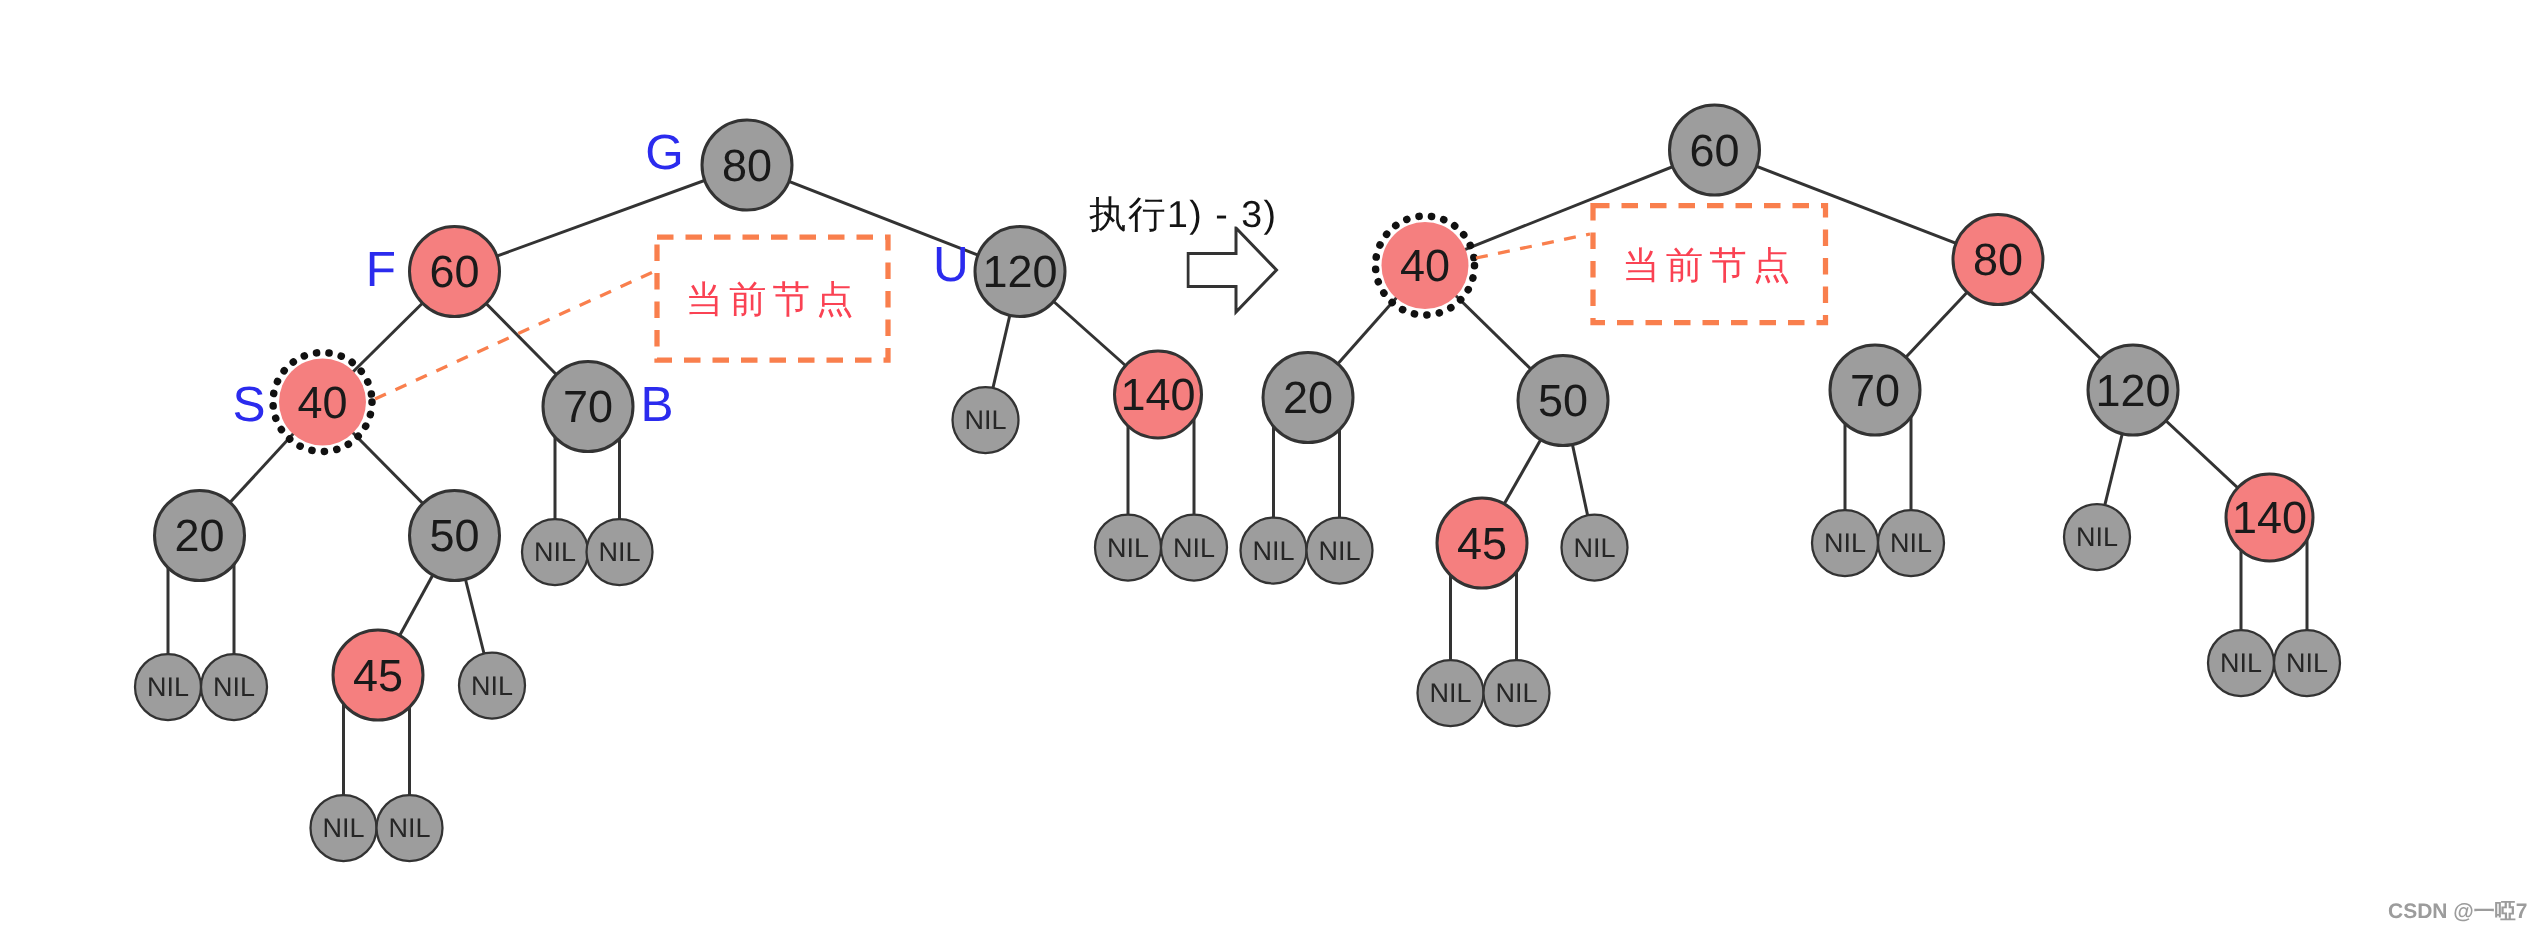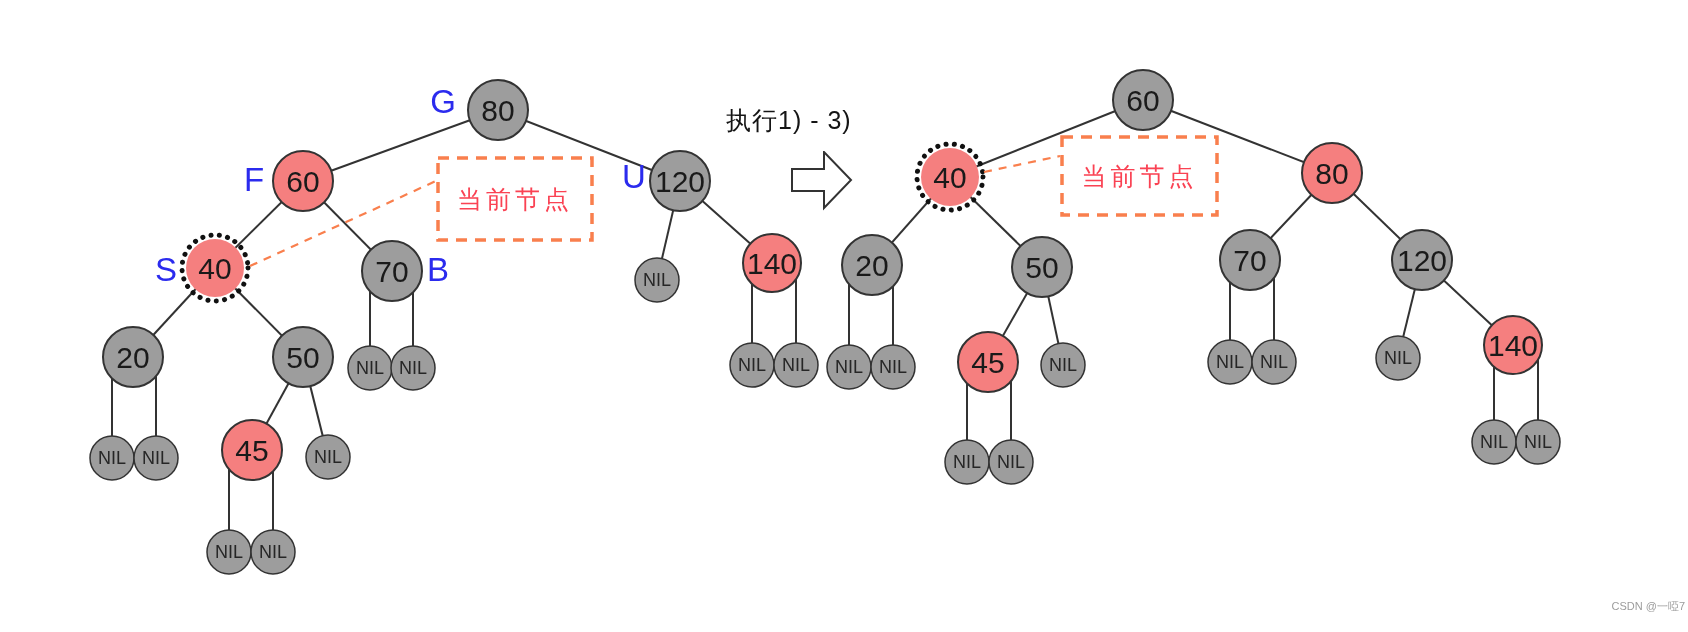--- a/index.html
+++ b/index.html
@@ -1,24 +1,24 @@
 <!DOCTYPE html>
 <html><head>
 <meta charset="utf-8">
 <style>
   html,body{margin:0;padding:0;background:#ffffff;}
   #canvas{position:relative;width:1688px;height:632px;background:#ffffff;overflow:hidden;
           font-family:"Liberation Sans","DejaVu Sans",sans-serif;}
   #diagram{position:absolute;left:0;top:0;}
   .anno-text{position:absolute;display:flex;align-items:center;justify-content:center;
              font-size:25px;letter-spacing:4px;font-weight:500;}
-  #step-label{position:absolute;left:726px;top:104px;font-size:25px;color:#141414;
+  #step-label{position:absolute;left:726px;top:126px;font-size:25px;color:#141414;
               letter-spacing:1px;white-space:nowrap;}
   #arrow-svg{position:absolute;left:791px;top:151px;}
-  #watermark{position:absolute;right:3px;top:599px;font-size:11px;color:#9c9c9c;}
+  #watermark{position:absolute;right:3px;top:599px;font-size:14px;color:#9c9c9c;font-weight:bold;}
 </style>
 </head>
 <body>
 
 <div id="canvas">
 
   <svg id="diagram" width="1688" height="632" viewBox="0 0 1688 632">
       <g>
         <line x1="498" y1="110" x2="303" y2="181" stroke="#333333" stroke-width="2"></line>
         <line x1="498" y1="110" x2="680" y2="181" stroke="#333333" stroke-width="2"></line>

